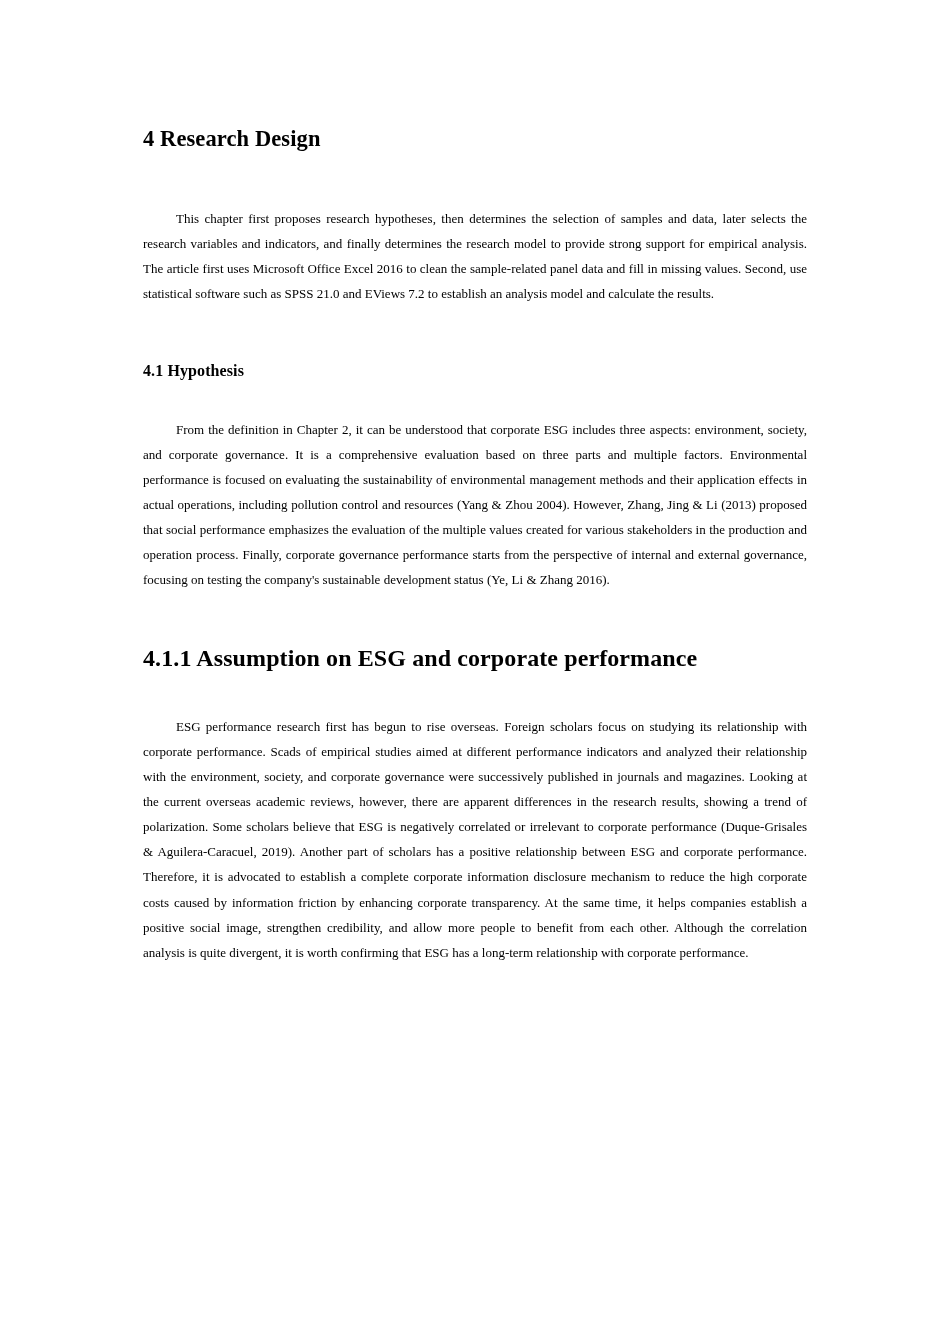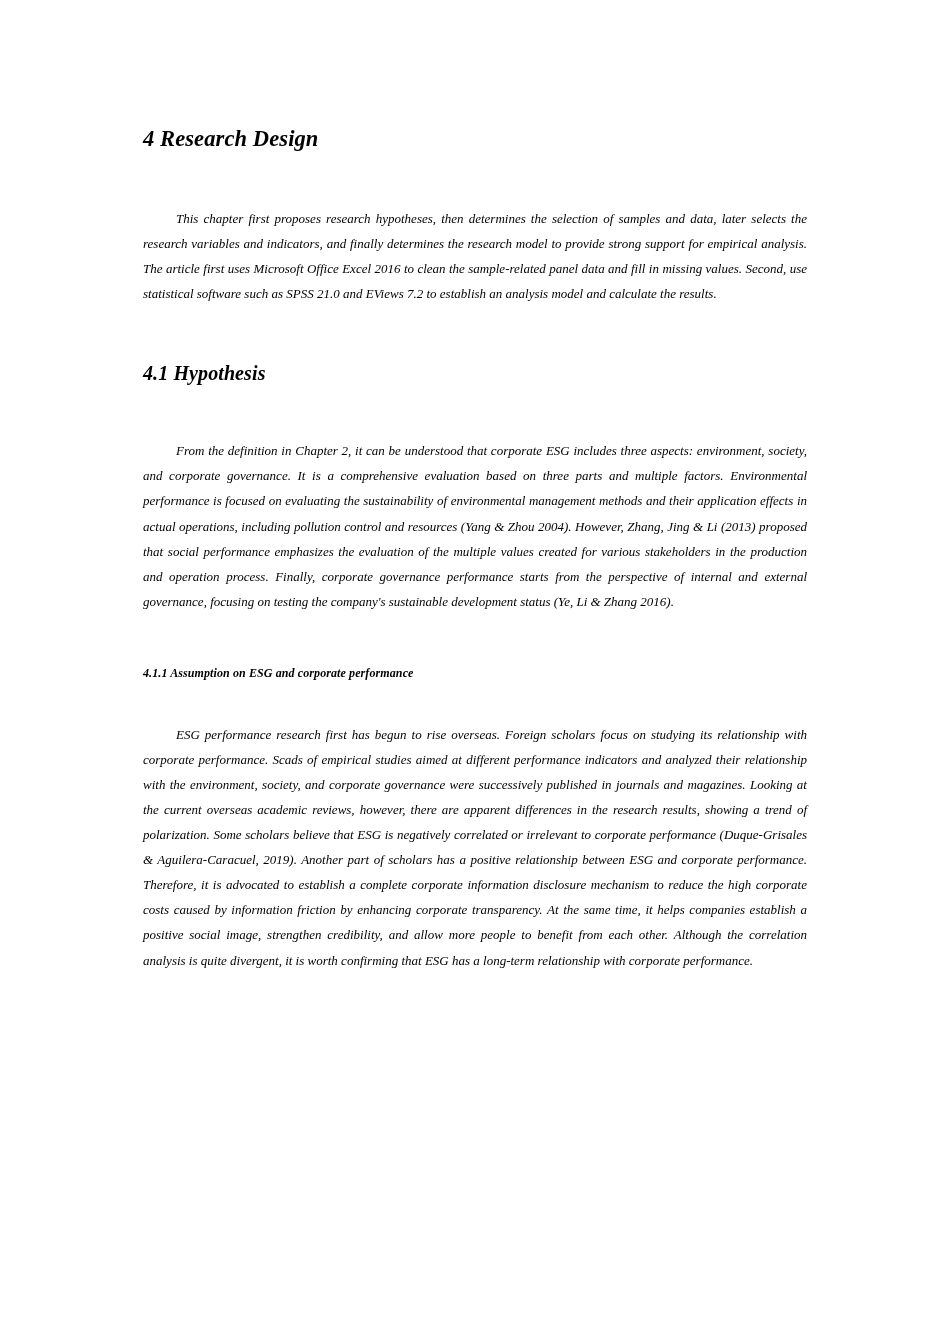--- a/index.html
+++ b/index.html
@@ -13,21 +13,20 @@
     font-family: "Liberation Serif", "DejaVu Serif", serif;
     color: #000000;
     -webkit-font-smoothing: antialiased;
   }
   .page {
     position: relative;
     width: 950px;
     height: 1344px;
     background: #ffffff;
     box-sizing: border-box;
-    font-style: italic;
   }
   .content {
     position: absolute;
     left: 143px;
     top: 0;
     width: 664px;
   }
   .chapter-title {
     font-size: 22.5px;
     font-weight: bold;
@@ -40,30 +39,30 @@
     font-size: 13px;
     line-height: 25.1px;
     text-align: justify;
     text-justify: inter-word;
     margin: 0;
     text-indent: 33px;
     hyphens: none;
   }
   .para-gap-1 { margin-top: 54px; }
   .section-h2 {
-    font-size: 20px;
+    font-size: 16px;
     font-weight: bold;
     line-height: 1.15;
     margin: 0;
     padding-top: 56px;
     letter-spacing: 0.1px;
   }
-  .para-after-h2 { margin-top: 53px; }
+  .para-after-h2 { margin-top: 36px; }
   .section-h3 {
-    font-size: 12px;
+    font-size: 24px;
     font-weight: bold;
     line-height: 1.15;
     margin: 0;
     padding-top: 53px;
     letter-spacing: 0.1px;
   }
   .para-after-h3 { margin-top: 41px; }
 </style>
 </head>
 <body>

